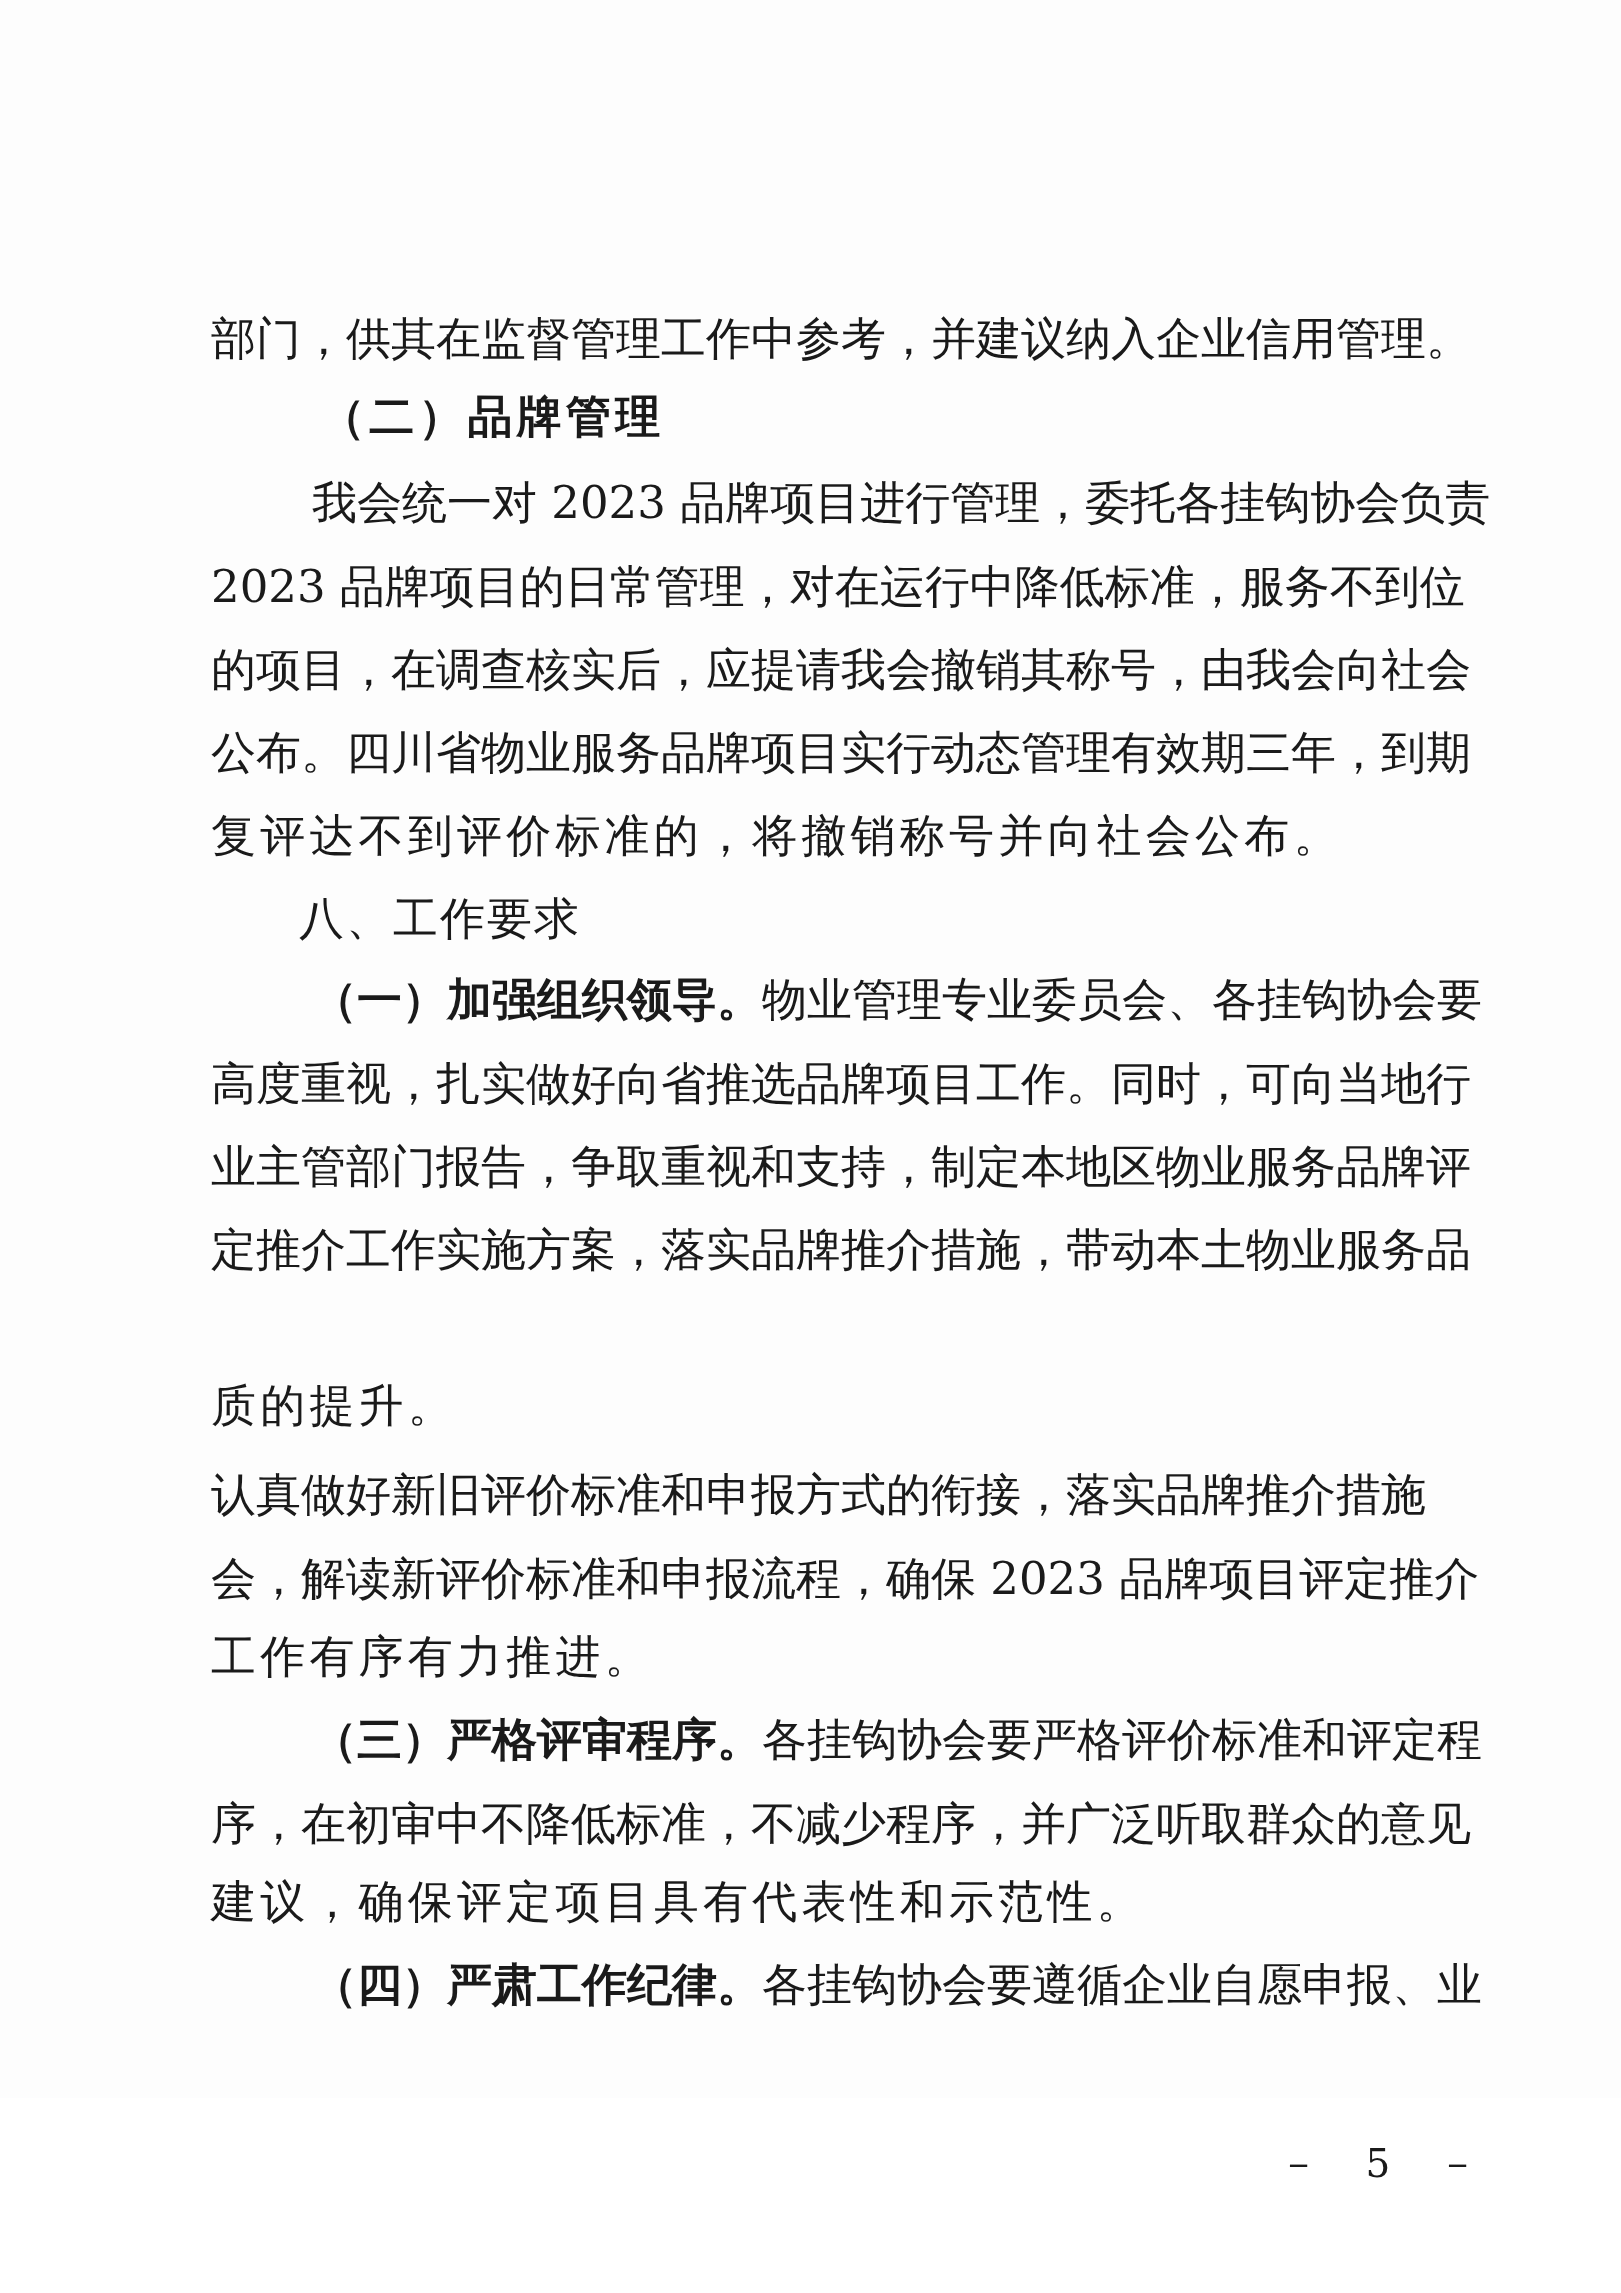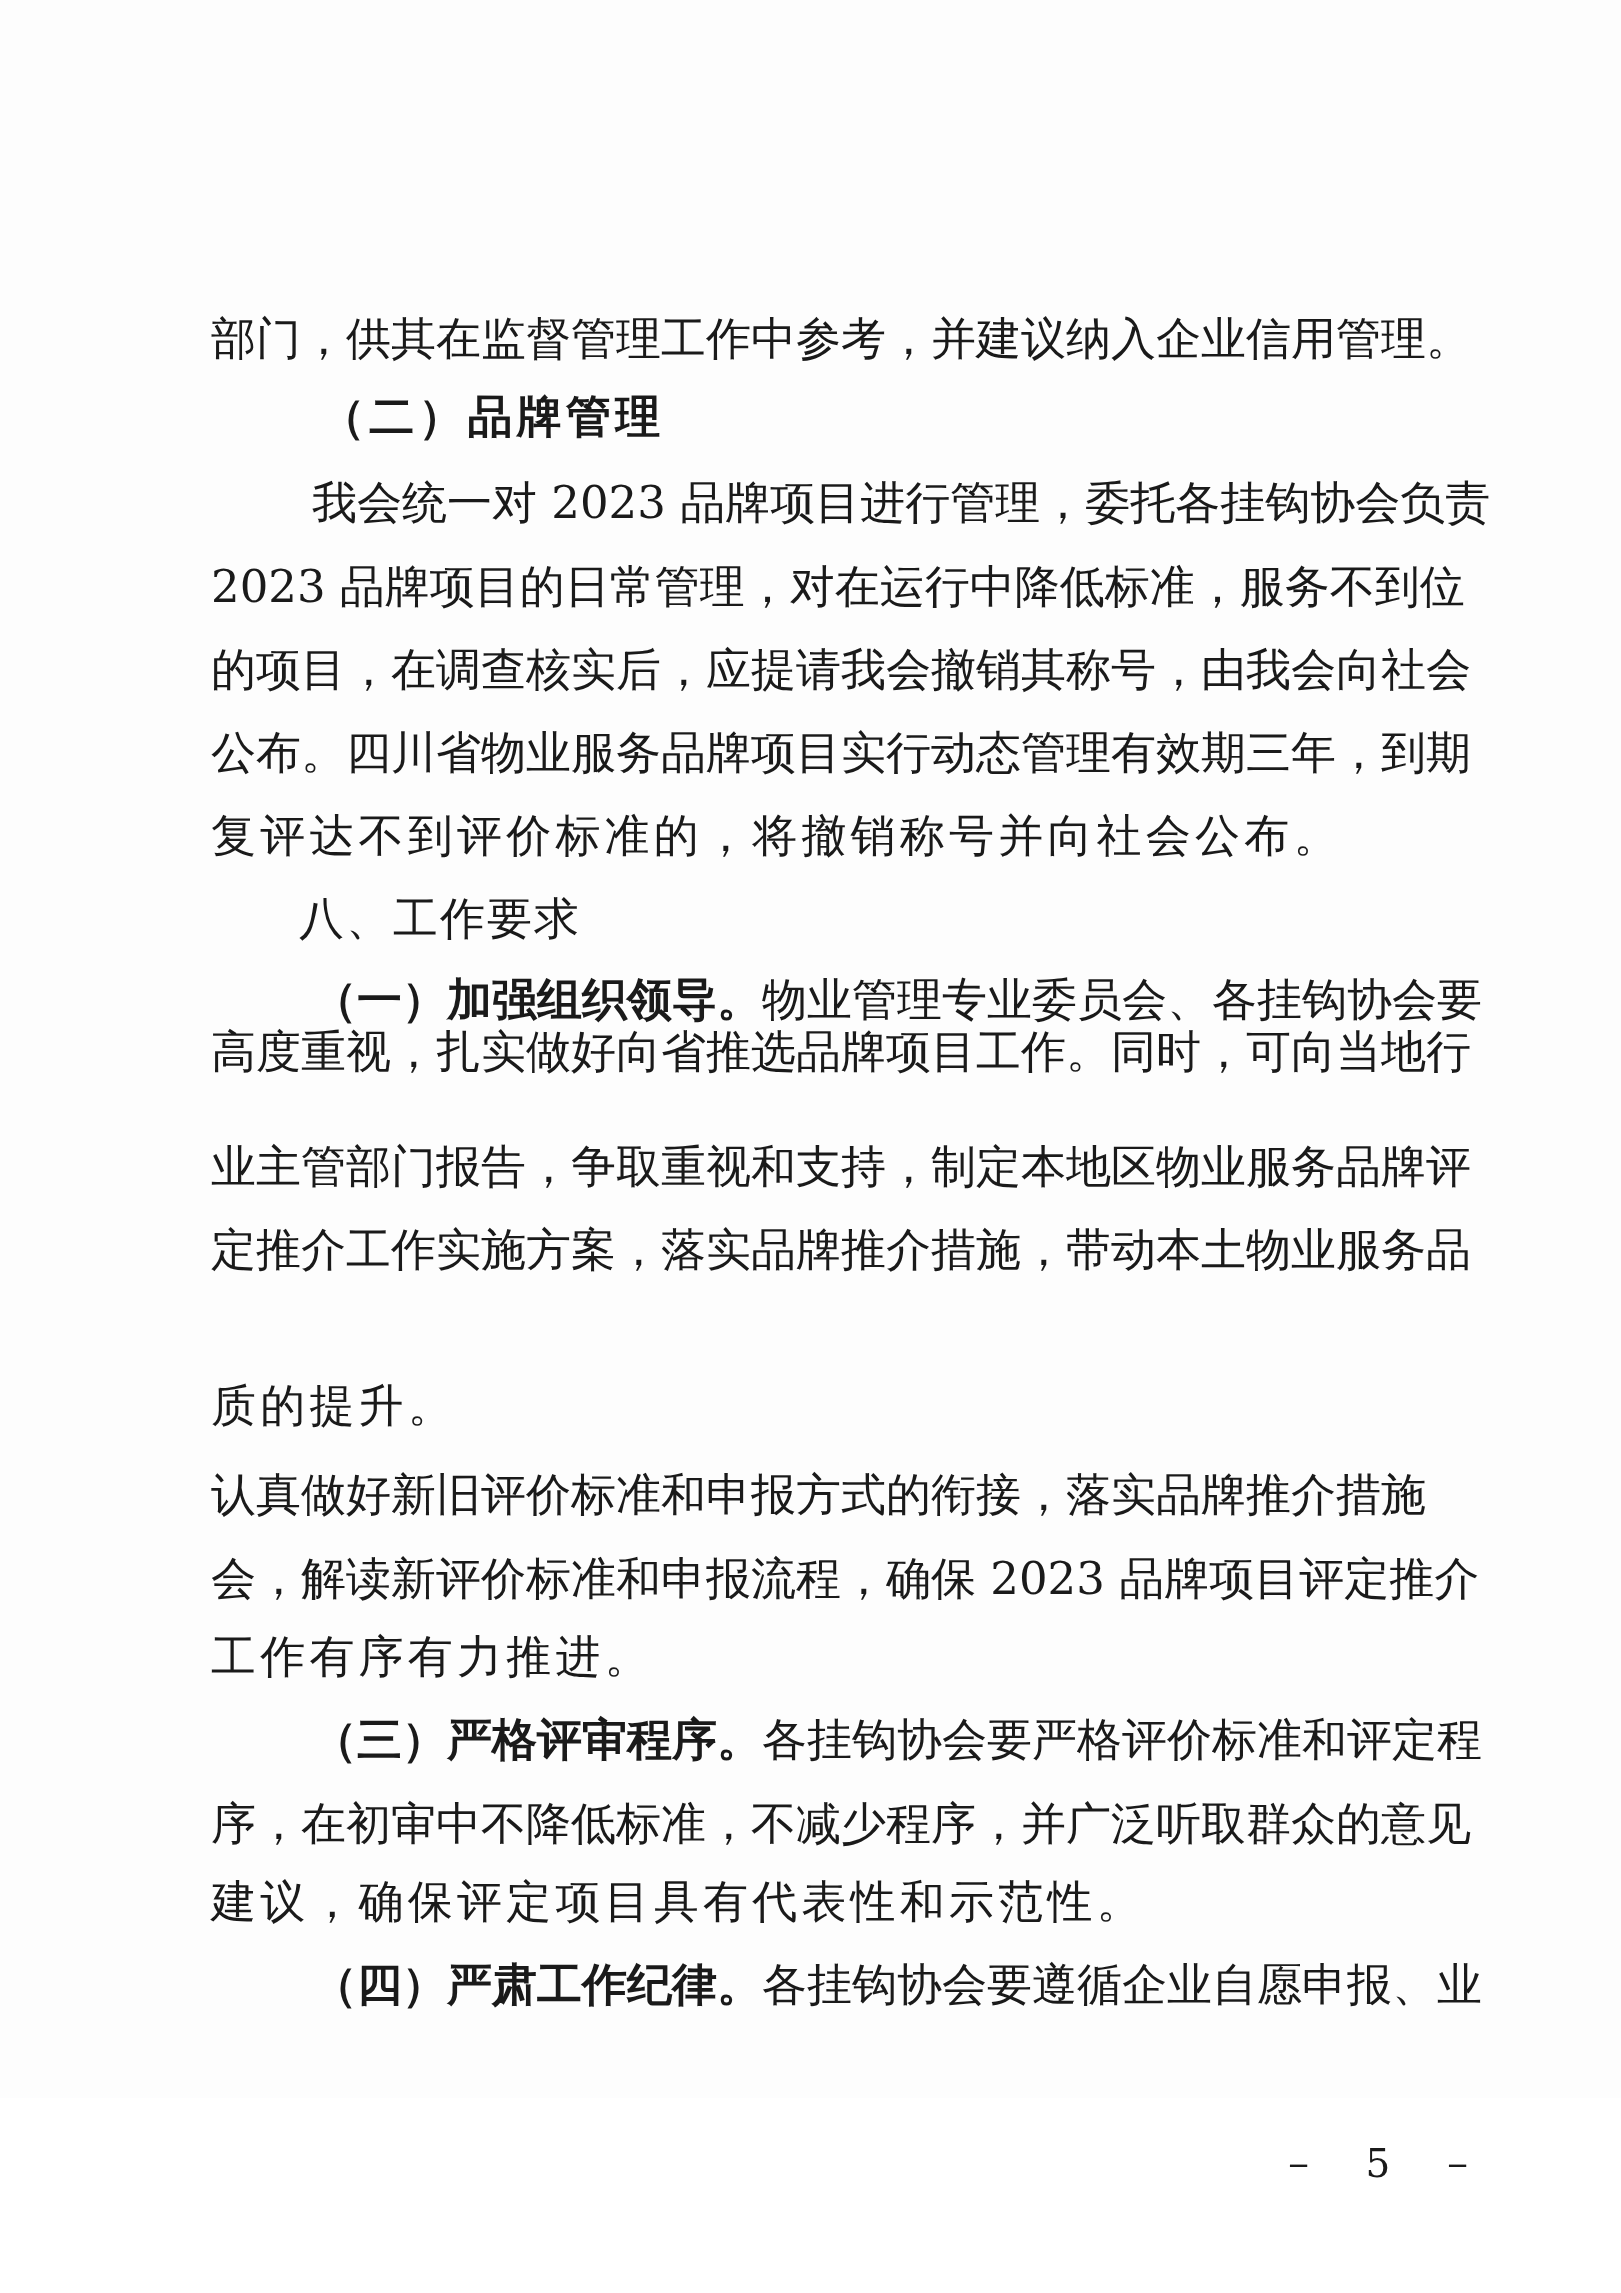--- a/index.html
+++ b/index.html
@@ -29,21 +29,21 @@
   <div class="line justify" style="top:557px">2023 品牌项目的日常管理，对在运行中降低标准，服务不到位</div>
   <div class="line justify" style="top:640px">的项目，在调查核实后，应提请我会撤销其称号，由我会向社会</div>
   <div class="line justify" style="top:723px">公布。四川省物业服务品牌项目实行动态管理有效期三年，到期</div>
   <div class="line" style="top:806px">复评达不到评价标准的，将撤销称号并向社会公布。</div>
 
   <div class="line heading1" style="top:889px">八、工作要求</div>
 
   <div class="line indent justify" style="top:970px">
     <span class="bold">（一）加强组织领导。</span><span>物业管理专业委员会、各挂钩协会要</span>
   </div>
-  <div class="line justify" style="top:1022px">高度重视，扎实做好向省推选品牌项目工作。同时，可向当地行</div>
+  <div class="line justify" style="top:1054px">高度重视，扎实做好向省推选品牌项目工作。同时，可向当地行</div>
   <div class="line justify" style="top:1137px">业主管部门报告，争取重视和支持，制定本地区物业服务品牌评</div>
   <div class="line justify" style="top:1220px">定推介工作实施方案，落实品牌推介措施，带动本土物业服务品</div>
   <div class="line" style="top:1376px">质的提升。</div>
 
   <div class="line justify" style="top:1465px">认真做好新旧评价标准和申报方式的衔接，落实品牌推介措施</div>
   <div class="line justify" style="top:1549px">会，解读新评价标准和申报流程，确保 2023 品牌项目评定推介</div>
   <div class="line" style="top:1627px">工作有序有力推进。</div>
 
   <div class="line indent justify" style="top:1710px">
     <span class="bold">（三）严格评审程序。</span><span>各挂钩协会要严格评价标准和评定程</span>

